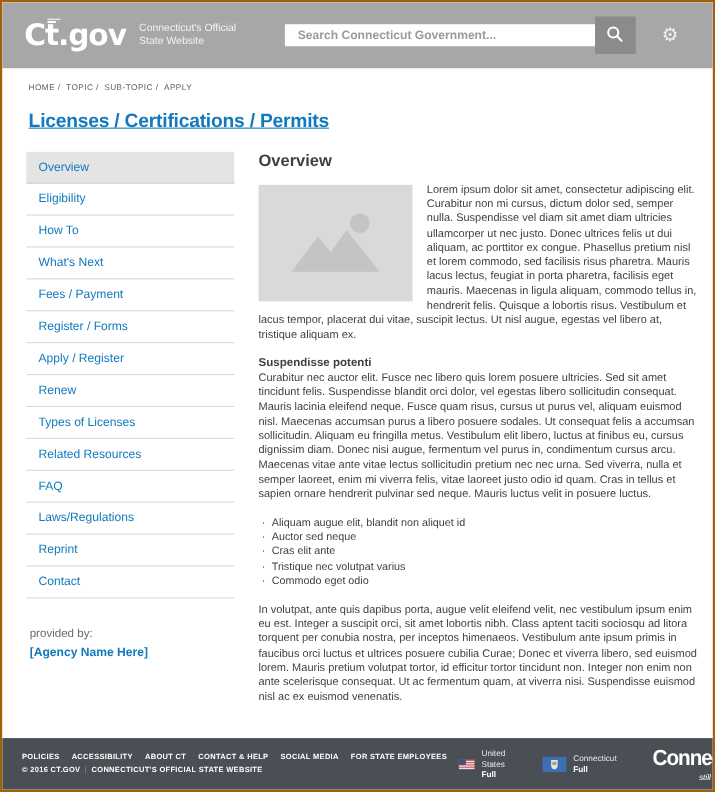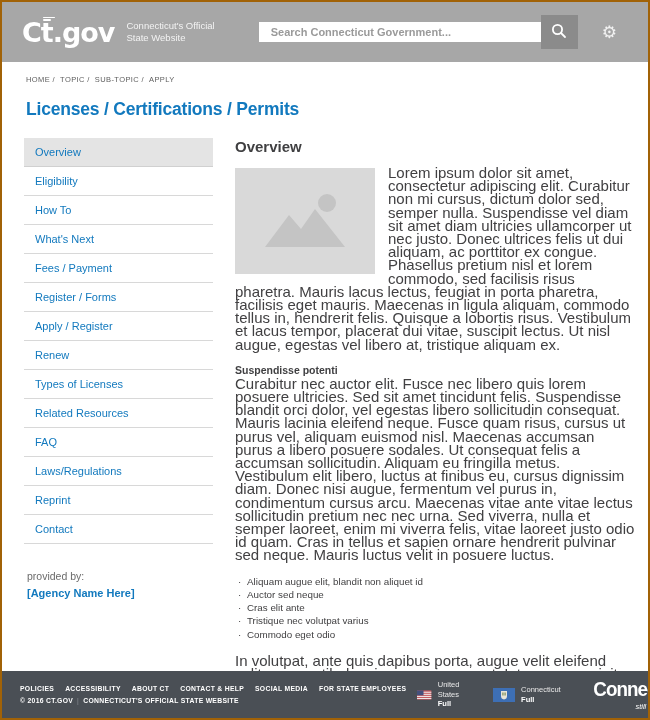--- a/index.html
+++ b/index.html
@@ -48,39 +48,40 @@
   
   .breadcrumb {
     padding:13px 0 0 24px; font-size:7.5px; font-weight:normal; color:#5e5e5e;
     letter-spacing:0.4px;
   }
   .crumb { cursor:pointer; }
   .crumb:not(:last-child)::after { content:"\a0/\a0\a0"; color:#5e5e5e; font-weight:normal; }
   .page-title {
     margin:15px 0 0 24px; color:#1279be; font-size:17.5px; font-weight:bold;
     letter-spacing:-0.2px;
+    text-decoration:underline;
   }
 
   
   .columns { display:flex; margin:18px 13px 0 22px; }
   .sidebar { width:189px; flex:0 0 189px; margin-right:22px; }
   .side-nav { list-style:none; }
   .side-nav li a {
     display:block; padding:8px 10px 8px 11px; font-size:11px; color:#1279be;
     text-decoration:none; border-bottom:1px solid #d8d8d8; cursor:pointer;
   }
   .side-nav li.active a { background:#e4e4e4; border-bottom:1px solid #d0d0d0; }
   .provided { margin:26px 0 0 3px; }
   .provided-label { font-size:10.5px; color:#6b6b6b; }
   .agency { font-size:11px; font-weight:bold; color:#1279be; margin-top:5px; cursor:pointer; }
 
   
   .main { flex:1; min-width:0; color:#414042; }
   .main h2 { font-size:15px; font-weight:bold; color:#3f3f41; margin-bottom:11px; }
-  .main p { font-size:15px; line-height:13.2px; }
+  .main p { font-size:10px; line-height:13.2px; }
   .img-ph {
     float:left; width:140px; height:106px; background:#d9d9d9;
     margin:2px 13px 6px 0; display:flex; align-items:center; justify-content:center;
   }
   .sect-head { font-size:10.5px; font-weight:bold; margin:13px 0 1px 0; color:#3f3f41; }
   .bullets { list-style:none; margin:13px 0 13px 2px; }
   .bullets li { font-size:9.8px; line-height:13.2px; padding-left:10px; position:relative; }
   .bullets li::before { content:"·"; position:absolute; left:1px; top:0; color:#414042; }
 
   

